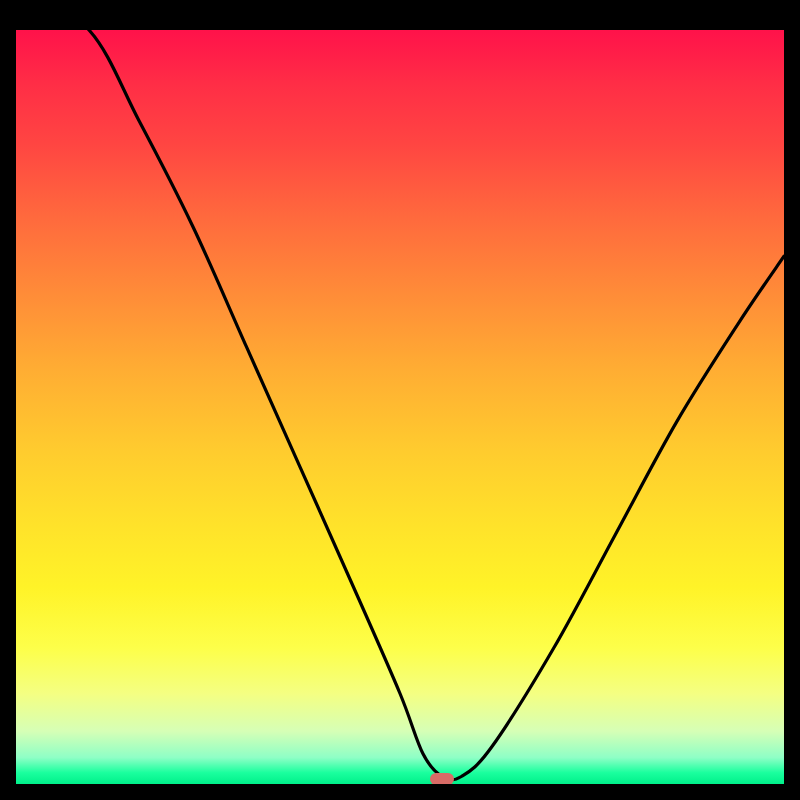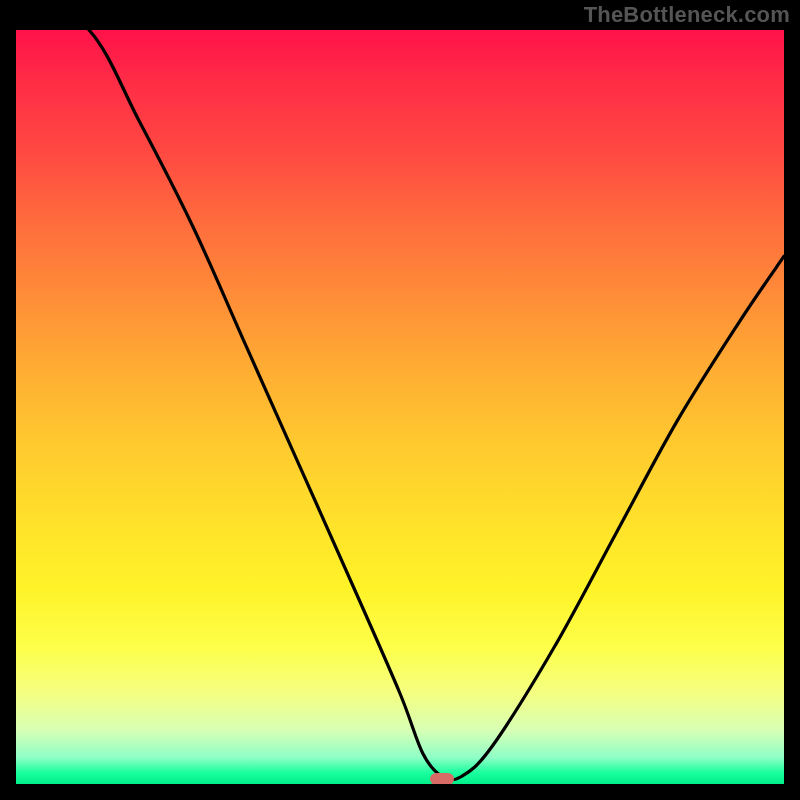--- a/index.html
+++ b/index.html
@@ -70,21 +70,20 @@
     height: 12px;
     border-radius: 6px;
     background: #d86b66;
     transform: translate(-50%, -50%);
   }
 </style>
 </head>
 <body>
 
 <div class="frame">
-  <div class="watermark">TheBottleneck.com</div>
 
   <div class="plot">
     <div class="gradient"></div>
 
     <svg class="curve" viewBox="0 0 768 754" preserveAspectRatio="none">
       <path d="M 0.0 -45.2 C 12.2 -37.7, 52.5 -22.6, 73.0 0.0 C 93.4 22.6, 105.6 57.8, 122.9 90.5 C 140.2 123.2, 158.7 158.3, 176.6 196.0 C 194.6 233.7, 212.5 276.5, 230.4 316.7 C 248.3 356.9, 266.2 397.1, 284.2 437.3 C 302.1 477.5, 321.3 520.3, 337.9 558.0 C 354.6 595.7, 372.5 635.9, 384.0 663.5 C 395.5 691.2, 400.0 710.0, 407.0 723.8 C 414.1 737.7, 419.8 742.7, 426.2 746.5 C 432.6 750.2, 437.1 751.5, 445.4 746.5 C 453.8 741.4, 460.8 737.7, 476.2 716.3 C 491.5 694.9, 517.1 653.5, 537.6 618.3 C 558.1 583.1, 578.6 542.9, 599.0 505.2 C 619.5 467.5, 640.0 427.3, 660.5 392.1 C 681.0 356.9, 704.0 321.7, 721.9 294.1 C 739.8 266.4, 760.3 237.5, 768.0 226.2" fill="none" stroke="#000" stroke-width="3.2" stroke-linejoin="round" stroke-linecap="round"></path>
     </svg>
 
     <div class="marker" style="left: 426.24px; top: 748.722px; background: rgb(216, 107, 102);"></div>
   </div>

